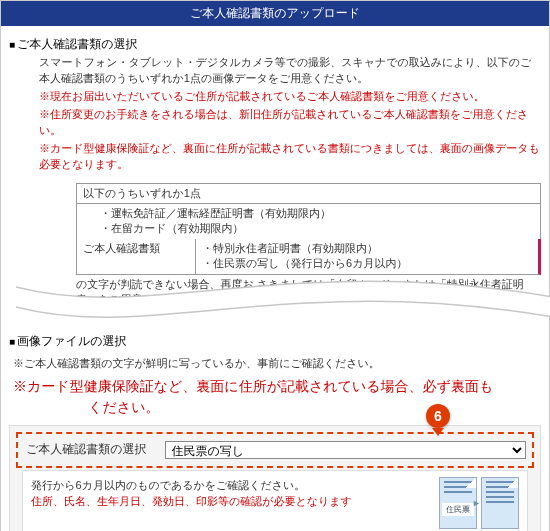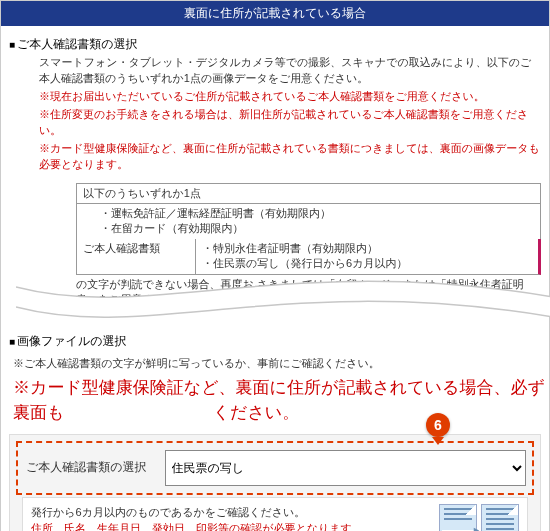--- a/index.html
+++ b/index.html
@@ -16,38 +16,38 @@
   .doc-table-body { border-left: 1px solid #999;border-right:1px solid #999; border-bottom:0; padding: 2px 23px; }
   .doc-label-row { display:flex; }
   .doc-label-cell { border:1px solid #999; border-top:0; padding:2px 6px; min-width:120px; background:#fff;}
   .doc-rest { flex:1; border-bottom:1px solid #999; border-right:3px solid #be185d; padding:2px 6px;}
   .curve-mask {
     position: absolute; left: -60px; right: -12px; top: 84px; height: 70px;
     pointer-events: none;
   }
   .curve-mask svg { width:100%; height:100%; display:block; }
   .note-under { padding: 0 12px 4px 12px; font-size: 11px; line-height:1.45; }
-  .note-under-2nd { padding: 0 0 4px 12px; font-size: 17px; color:#cc0000; line-height:1.45; position:relative; }
+  .note-under-2nd { padding: 0 0 4px 12px; font-size: 14px; color:#cc0000; line-height:1.45; position:relative; }
   .gray-frame {
     margin: 4px 8px 8px 8px;
     background: #f4f4f4;
     border: 1px solid #ddd;
     padding: 6px;
     position: relative;
   }
   .dashed-red {
     border: 2px dashed #e03c00;
     padding: 4px 6px;
     position: relative;
   }
   .select-row { display:flex; align-items:center; gap:18px; padding:3px 0 3px 2px;}
   .select-label { font-size:12px; color:#333; min-width:120px; }
   select.doc-select {
     flex:1; font-size:12px; padding:1px 2px; border:1px solid #888; background:#fff;
-    height:36px;
+    height:18px;
   }
   .callout {
     position:absolute; width:24px; height:24px; border-radius:50%;
     background:#e03c00; color:#fff; font-weight:bold; font-size:14px;
     display:flex; align-items:center; justify-content:center;
     box-shadow:0 1px 3px rgba(0,0,0,.3);
   }
   .callout-tail {
     position:absolute; width:0; height:0; border-left:6px solid transparent;
     border-right:6px solid transparent; border-top:8px solid #e03c00;
@@ -75,21 +75,21 @@
   .sheet .label { position:absolute; bottom:12px; left:0; right:0; text-align:center; font-size:8px; color:#345; background:#fff; padding:1px 0; margin:0 2px;}
   .sheet.back::after {
     content:"►"; position:absolute; left:-10px; top:40%; color:#6a90b7; font-size:9px;
   }
 </style>
 </head>
 <body>
 
 <div class="page">
 
-  <div class="header-bar">裏面に住所が記載されている場合</div>
+  <div class="header-bar">ご本人確認書類のアップロード</div>
 
   <div class="section">
     <div class="section-title">ご本人確認書類の選択</div>
     <div class="desc">スマートフォン・タブレット・デジタルカメラ等での撮影、スキャナでの取込みにより、以下のご本人確認書類のうちいずれか1点の画像データをご用意ください。</div>
     <div class="desc red">※現在お届出いただいているご住所が記載されているご本人確認書類をご用意ください。</div>
     <div class="desc red">※住所変更のお手続きをされる場合は、新旧住所が記載されているご本人確認書類をご用意ください。</div>
     <div class="desc red">※カード型健康保険証など、裏面に住所が記載されている書類につきましては、裏面の画像データも必要となります。</div>
   </div>
 
   <div class="doc-table">

